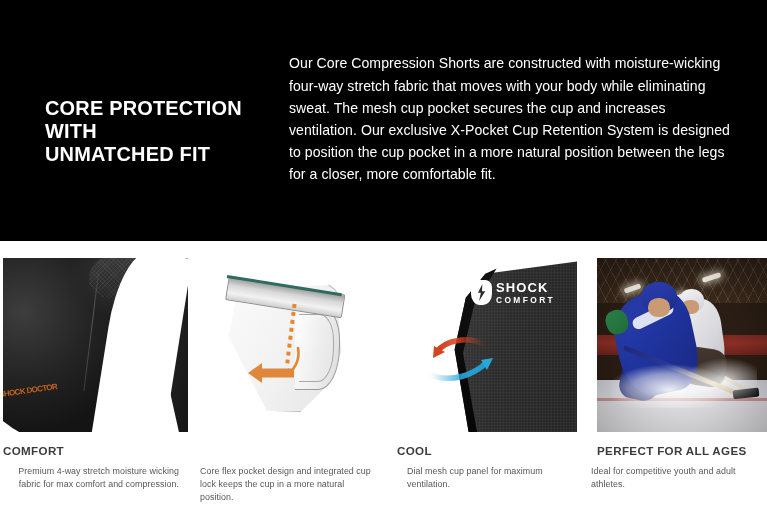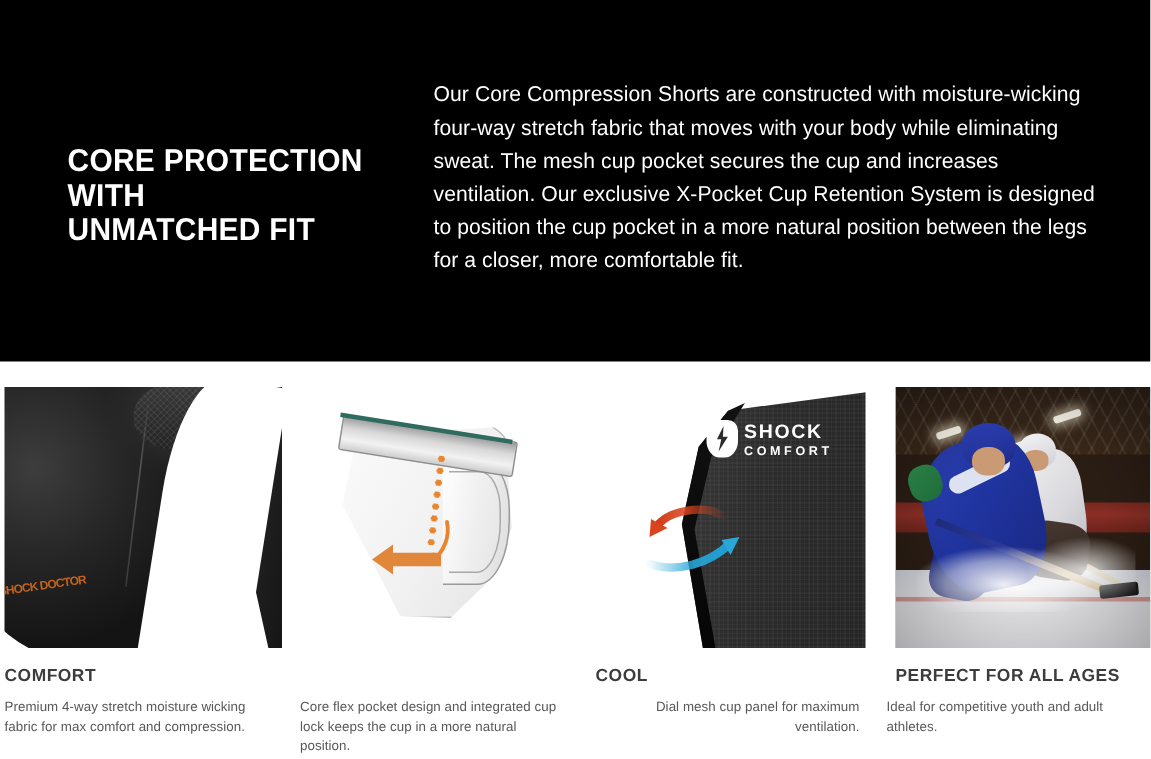--- a/index.html
+++ b/index.html
@@ -116,23 +116,23 @@
 
   .feat-desc {
     position: absolute;
     top: 224px;
     width: 176px;
     color: #585858;
     font-size: 8.9px;
     line-height: 13.2px;
     letter-spacing: 0.05px;
   }
-  .feat-1 .feat-desc { left: 3px; }
+  .feat-1 .feat-desc { left: 3px; text-align: right; }
   .feat-2 .feat-desc { left: 3px; }
-  .feat-3 .feat-desc { left: 3px; text-align: right; }
+  .feat-3 .feat-desc { left: 13px; }
   .feat-4 .feat-desc { left: 0; width: 170px; }
 
   
   .img1 {
     position: absolute; inset: 0;
     background: #ffffff;
   }
   .img1 .body {
     position: absolute;
     left: -40px;

